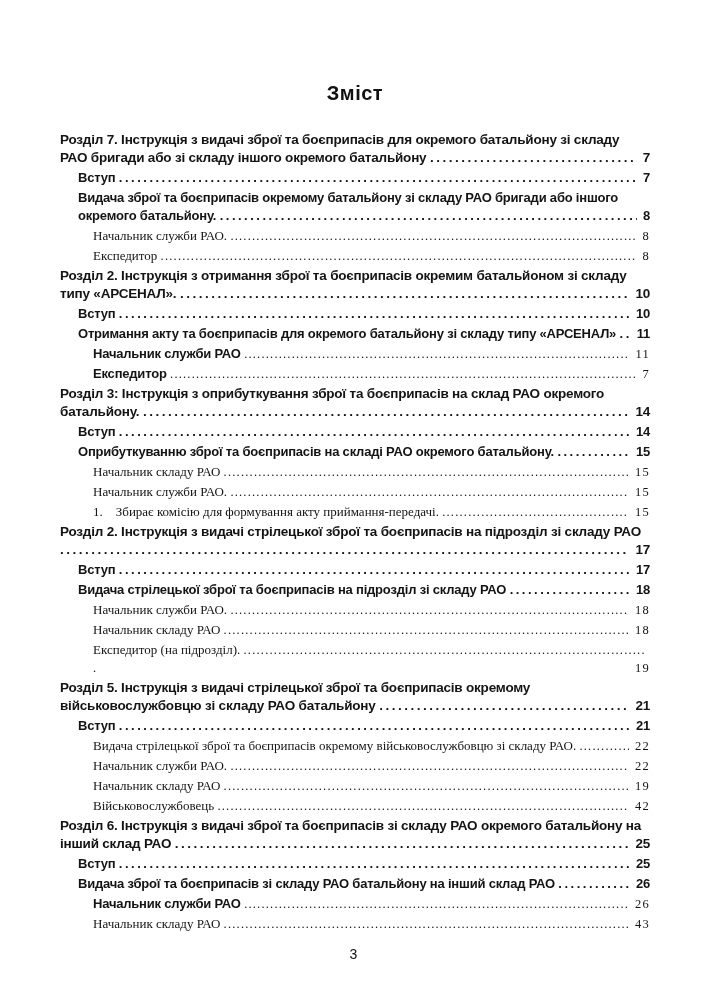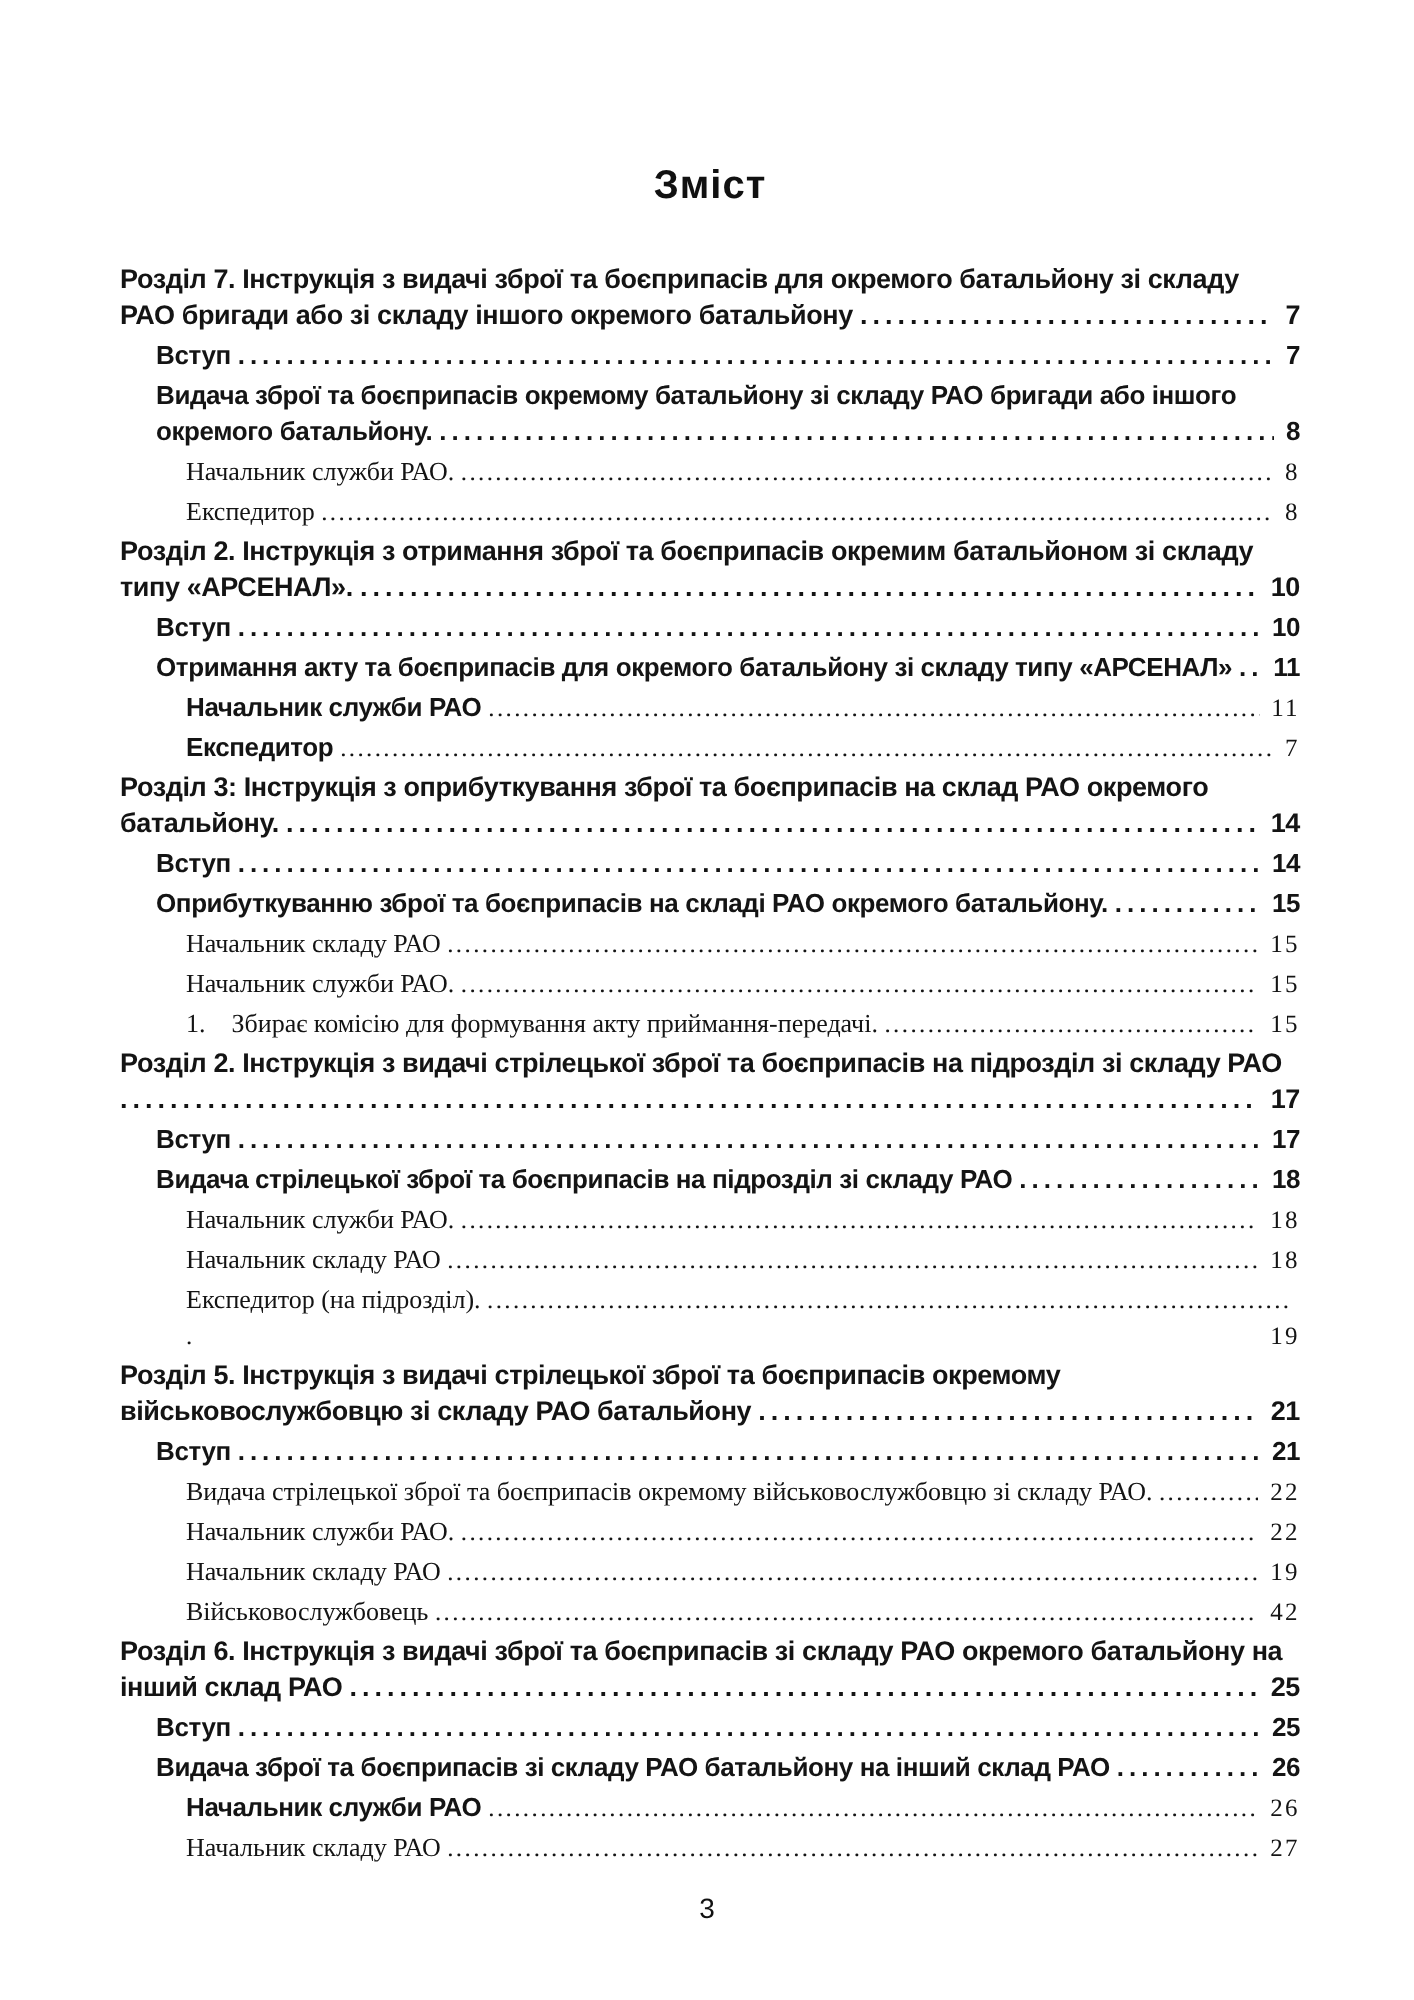--- a/index.html
+++ b/index.html
@@ -109,16 +109,16 @@
       <div class="row lvl1 f-sans-bold"><span class="t">Розділ 5. Інструкція з видачі стрілецької зброї та боєприпасів окремому військовослужбовцю зі складу РАО батальйону</span> <span class="dots">.​.​.​.​.​.​.​.​.​.​.​.​.​.​.​.​.​.​.​.​.​.​.​.​.​.​.​.​.​.​.​.​.​.​.​.​.​.​.​.​.​.​.​</span><span class="pg">21</span></div>
       <div class="row lvl2 f-sans"><span class="t">Вступ</span> <span class="dots">.​.​.​.​.​.​.​.​.​.​.​.​.​.​.​.​.​.​.​.​.​.​.​.​.​.​.​.​.​.​.​.​.​.​.​.​.​.​.​.​.​.​.​.​.​.​.​.​.​.​.​.​.​.​.​.​.​.​.​.​.​.​.​.​.​.​.​.​.​.​.​.​.​.​.​.​.​.​.​.​.​.​.​.​.​.​</span><span class="pg">21</span></div>
       <div class="row lvl3 f-serif"><span class="t">Видача стрілецької зброї та боєприпасів окремому військовослужбовцю зі складу РАО.</span> <span class="dots">.​.​.​.​.​.​.​.​.​.​.​.​.​.​.​.​</span><span class="pg">22</span></div>
       <div class="row lvl3 f-serif"><span class="t">Начальник служби РАО.</span> <span class="dots">.​.​.​.​.​.​.​.​.​.​.​.​.​.​.​.​.​.​.​.​.​.​.​.​.​.​.​.​.​.​.​.​.​.​.​.​.​.​.​.​.​.​.​.​.​.​.​.​.​.​.​.​.​.​.​.​.​.​.​.​.​.​.​.​.​.​.​.​.​.​.​.​.​.​.​.​.​.​.​.​.​.​.​.​.​.​.​.​.​.​.​.​.​.​.​.​.​</span><span class="pg">22</span></div>
       <div class="row lvl3 f-serif"><span class="t">Начальник складу РАО</span> <span class="dots">.​.​.​.​.​.​.​.​.​.​.​.​.​.​.​.​.​.​.​.​.​.​.​.​.​.​.​.​.​.​.​.​.​.​.​.​.​.​.​.​.​.​.​.​.​.​.​.​.​.​.​.​.​.​.​.​.​.​.​.​.​.​.​.​.​.​.​.​.​.​.​.​.​.​.​.​.​.​.​.​.​.​.​.​.​.​.​.​.​.​.​.​.​.​.​.​.​.​</span><span class="pg">19</span></div>
       <div class="row lvl3 f-serif"><span class="t">Військовослужбовець</span> <span class="dots">.​.​.​.​.​.​.​.​.​.​.​.​.​.​.​.​.​.​.​.​.​.​.​.​.​.​.​.​.​.​.​.​.​.​.​.​.​.​.​.​.​.​.​.​.​.​.​.​.​.​.​.​.​.​.​.​.​.​.​.​.​.​.​.​.​.​.​.​.​.​.​.​.​.​.​.​.​.​.​.​.​.​.​.​.​.​.​.​.​.​.​.​.​.​.​.​.​.​.​.​</span><span class="pg">42</span></div>
       <div class="row lvl1 f-sans-bold"><span class="t">Розділ 6. Інструкція з видачі зброї та боєприпасів зі складу РАО окремого батальйону на інший склад РАО</span> <span class="dots">.​.​.​.​.​.​.​.​.​.​.​.​.​.​.​.​.​.​.​.​.​.​.​.​.​.​.​.​.​.​.​.​.​.​.​.​.​.​.​.​.​.​.​.​.​.​.​.​.​.​.​.​.​.​.​.​.​.​.​.​.​.​.​.​.​.​.​.​.​.​.​.​.​.​.​.​</span><span class="pg">25</span></div>
       <div class="row lvl2 f-sans"><span class="t">Вступ</span> <span class="dots">.​.​.​.​.​.​.​.​.​.​.​.​.​.​.​.​.​.​.​.​.​.​.​.​.​.​.​.​.​.​.​.​.​.​.​.​.​.​.​.​.​.​.​.​.​.​.​.​.​.​.​.​.​.​.​.​.​.​.​.​.​.​.​.​.​.​.​.​.​.​.​.​.​.​.​.​.​.​.​.​.​.​.​.​.​.​</span><span class="pg">25</span></div>
       <div class="row lvl2 f-sans"><span class="t">Видача зброї та боєприпасів зі складу РАО батальйону на інший склад РАО</span> <span class="dots">.​.​.​.​.​.​.​.​.​.​.​.​.​.​</span><span class="pg">26</span></div>
       <div class="row lvl3 f-sans-bold"><span class="t">Начальник служби РАО</span> <span class="dots">.​.​.​.​.​.​.​.​.​.​.​.​.​.​.​.​.​.​.​.​.​.​.​.​.​.​.​.​.​.​.​.​.​.​.​.​.​.​.​.​.​.​.​.​.​.​.​.​.​.​.​.​.​.​.​.​.​.​.​.​.​.​.​.​.​.​.​.​.​.​.​.​.​.​.​.​.​.​.​.​.​.​.​.​.​.​.​.​.​.​.​.​.​</span><span class="pg">26</span></div>
-      <div class="row lvl3 f-serif"><span class="t">Начальник складу РАО</span> <span class="dots">.​.​.​.​.​.​.​.​.​.​.​.​.​.​.​.​.​.​.​.​.​.​.​.​.​.​.​.​.​.​.​.​.​.​.​.​.​.​.​.​.​.​.​.​.​.​.​.​.​.​.​.​.​.​.​.​.​.​.​.​.​.​.​.​.​.​.​.​.​.​.​.​.​.​.​.​.​.​.​.​.​.​.​.​.​.​.​.​.​.​.​.​.​.​.​.​.​.​</span><span class="pg">27</span></div>
+      <div class="row lvl3 f-serif"><span class="t">Начальник складу РАО</span> <span class="dots">.​.​.​.​.​.​.​.​.​.​.​.​.​.​.​.​.​.​.​.​.​.​.​.​.​.​.​.​.​.​.​.​.​.​.​.​.​.​.​.​.​.​.​.​.​.​.​.​.​.​.​.​.​.​.​.​.​.​.​.​.​.​.​.​.​.​.​.​.​.​.​.​.​.​.​.​.​.​.​.​.​.​.​.​.​.​.​.​.​.​.​.​.​.​.​.​.​.​</span><span class="pg">43</span></div>
     </div>
   <div class="footer-num">3</div>
 </div>
 
 </body></html>

